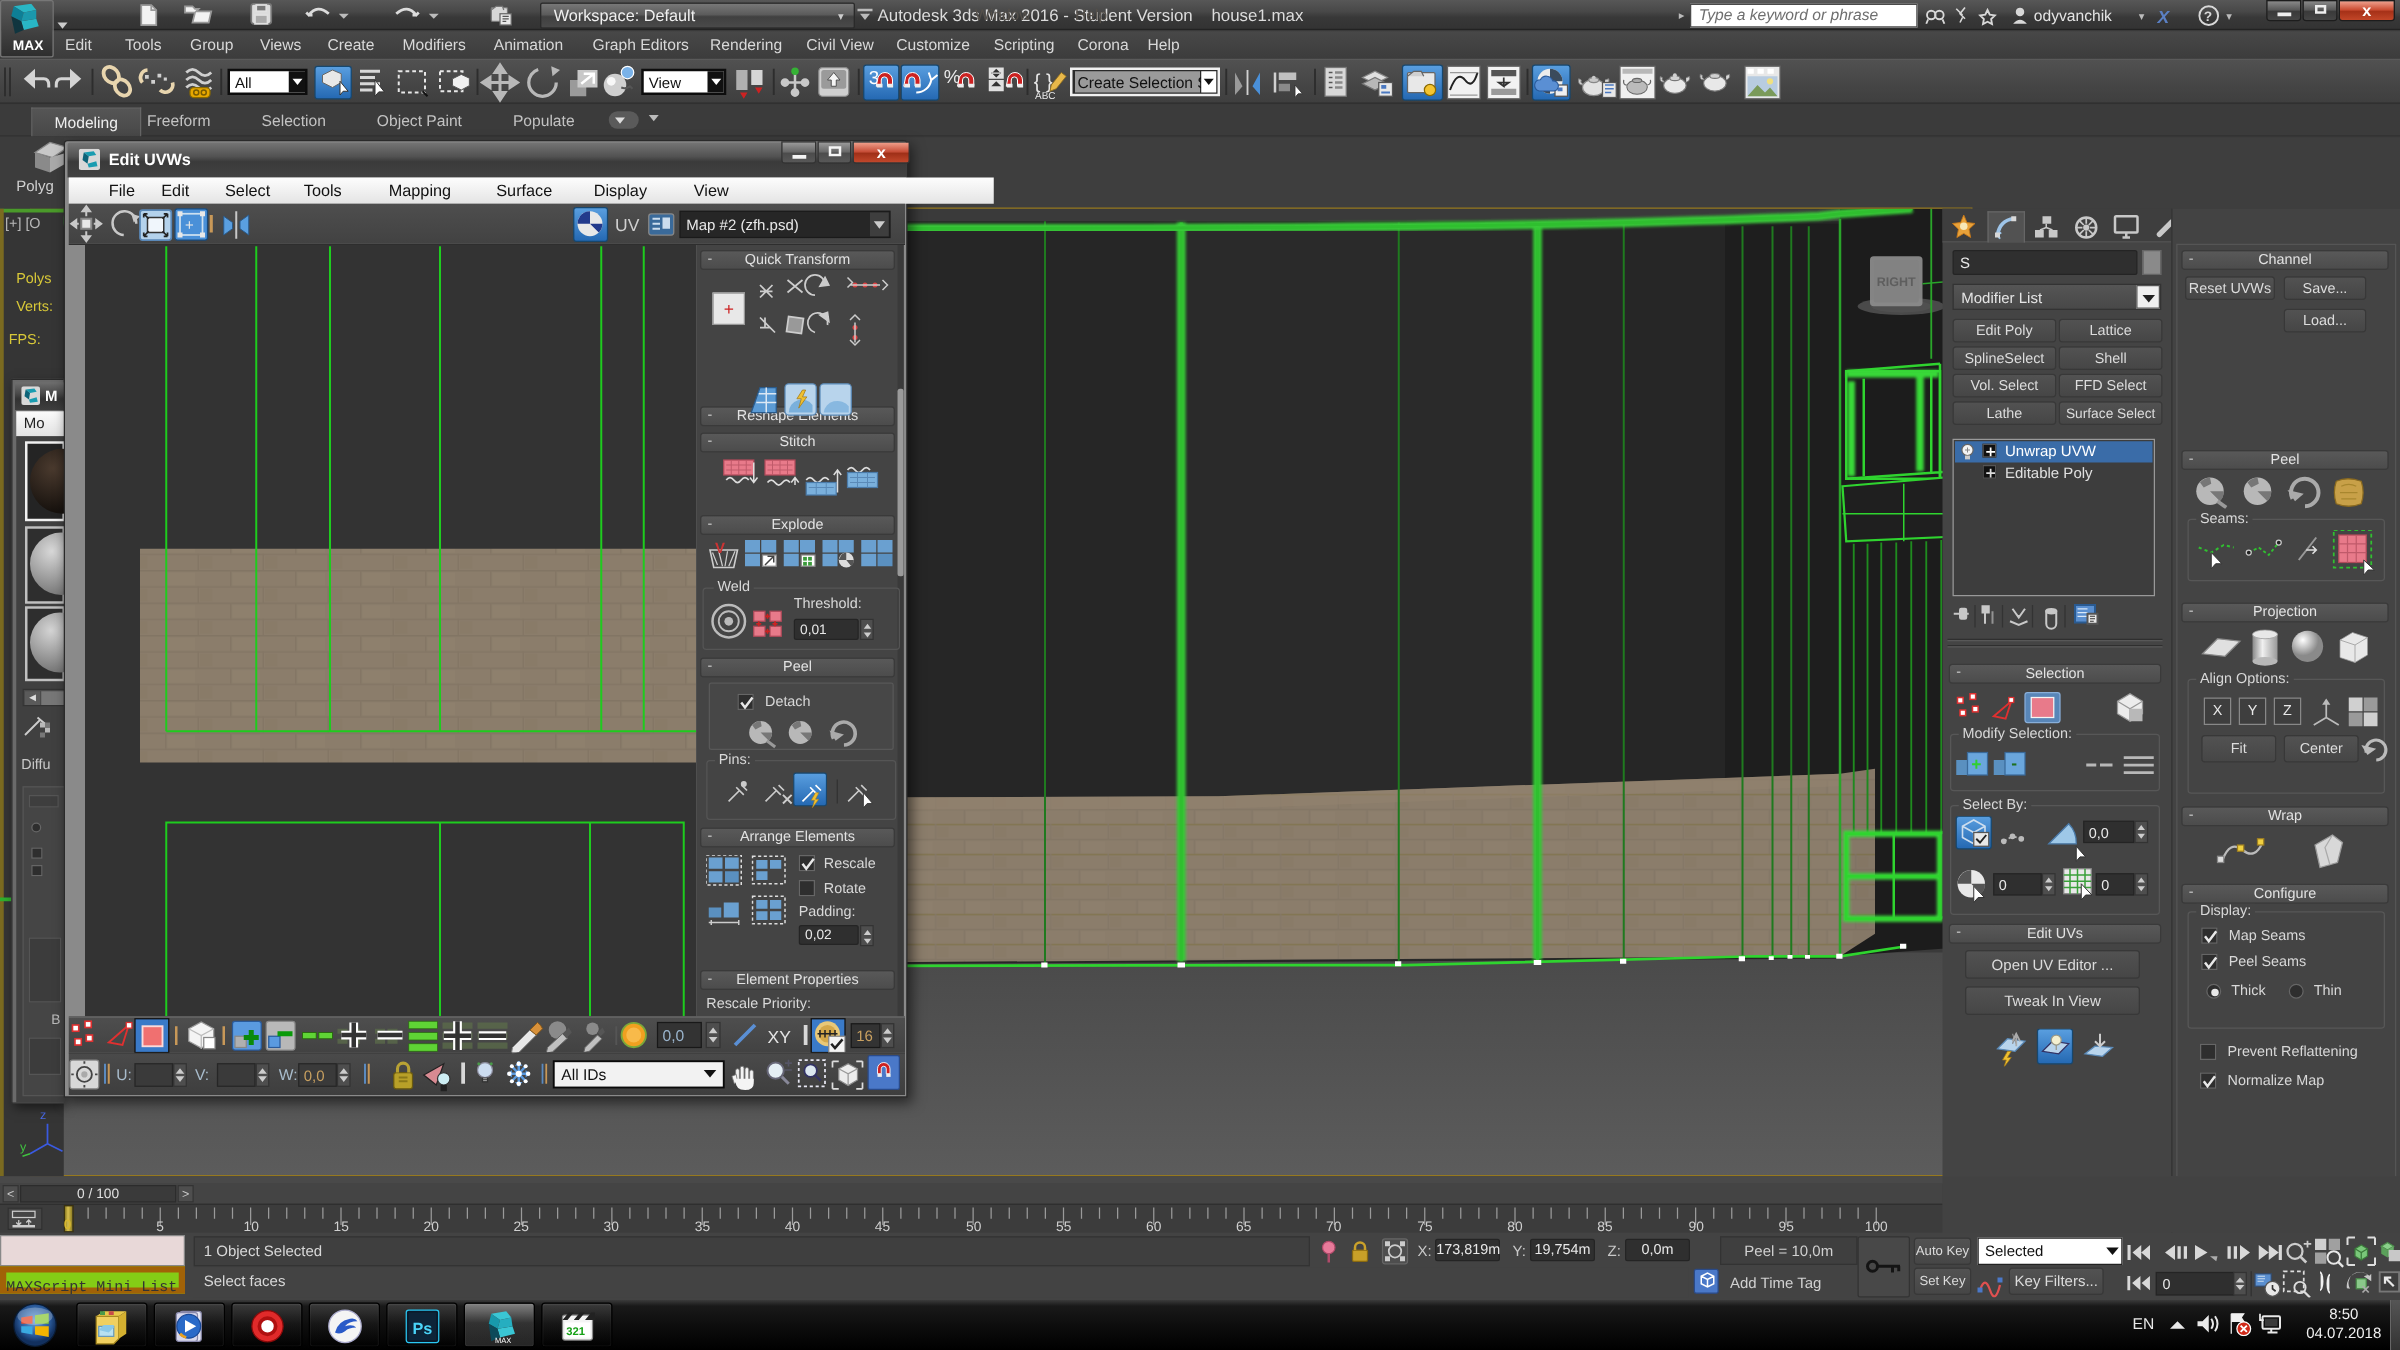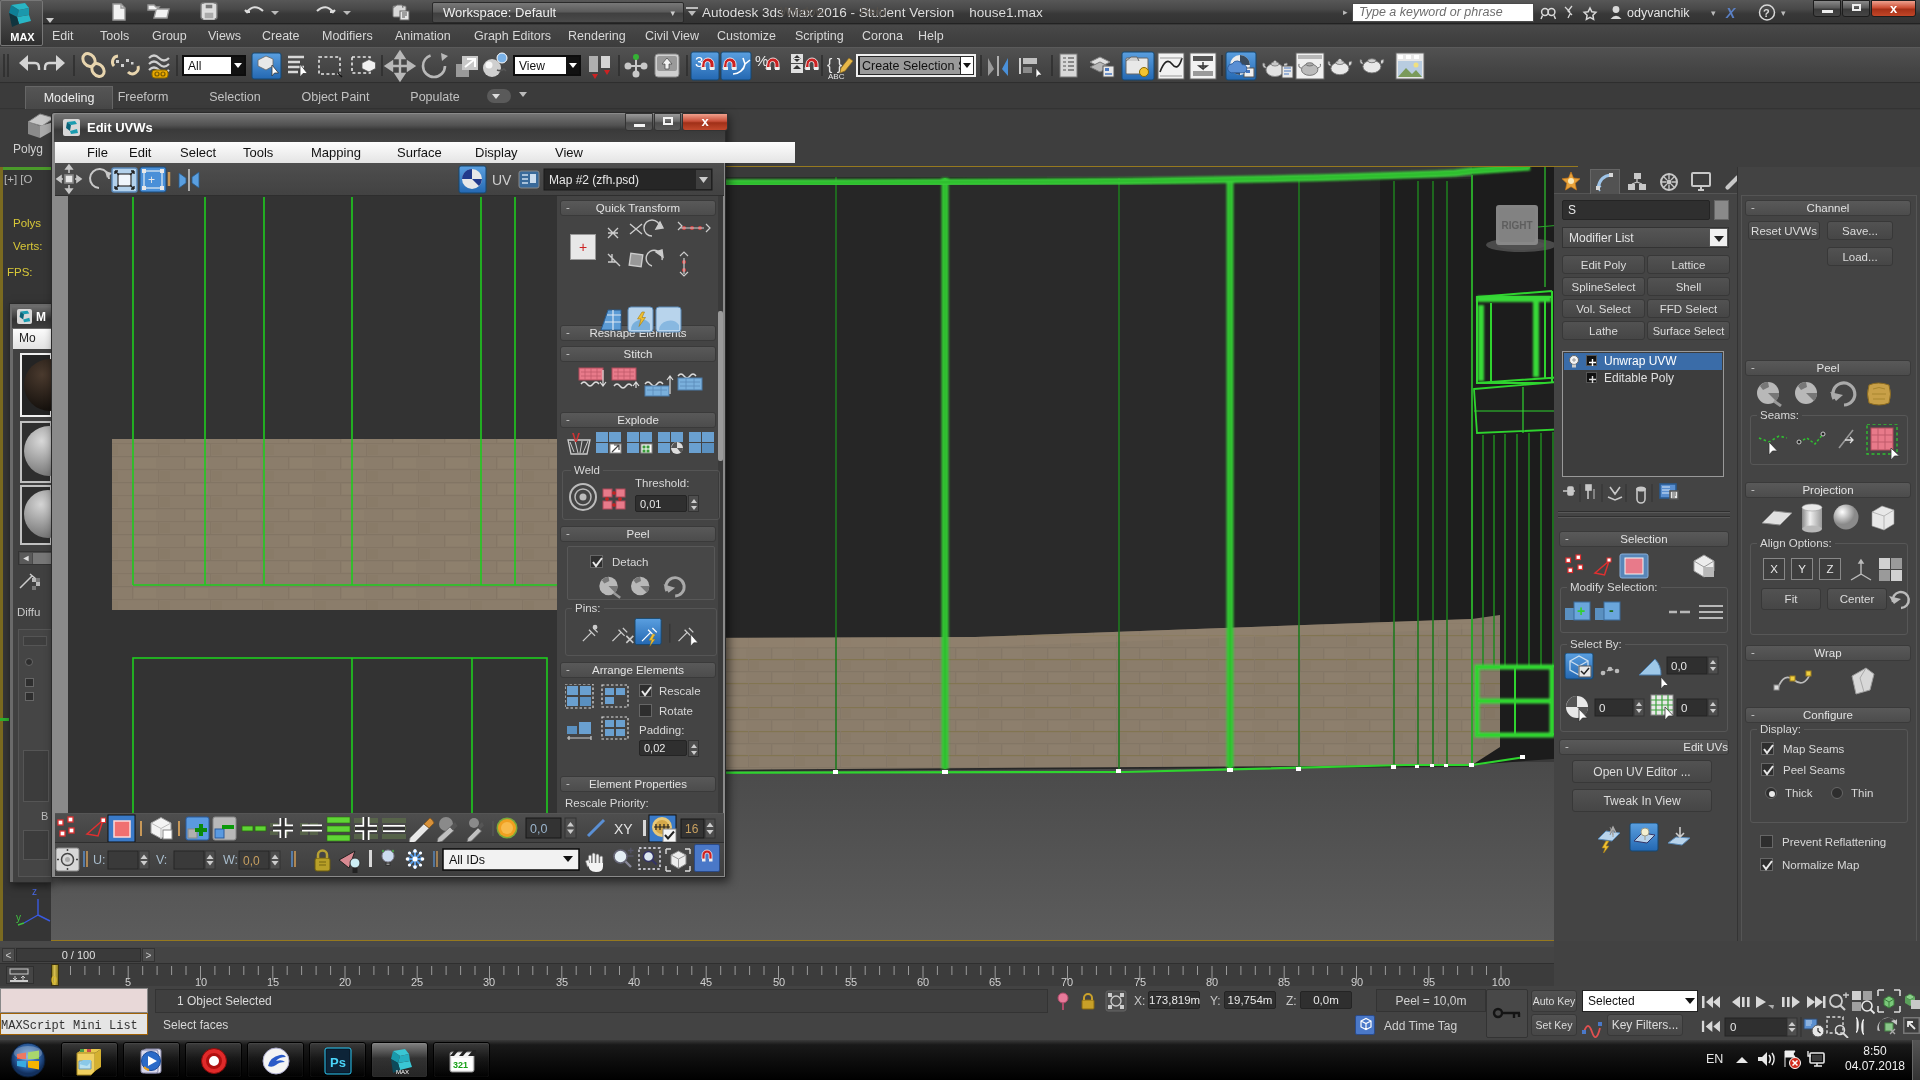--- a/index.html
+++ b/index.html
@@ -1296,21 +1296,21 @@
           </g>
       <rect x="114" y="46" width="30" height="17" fill="#2f2f2f" stroke="#242424"></rect>
           <text x="118" y="59" font-size="11.5" fill="#e8e8e8">0</text>
       <g transform="translate(145,46)">
             <rect width="10" height="17" fill="#4e4e4e" stroke="#333"></rect>
             <path d="M5 3 l-3 4 h6 z M5 14 l-3 -4 h6 z" fill="#ccc"></path>
           </g>
     </svg>
   </div>
 
-  <div class="rollhead" style="left:5px;top:572px;width:170px;text-align:right;">Edit UVs</div>
+  <div class="rollhead" style="left:5px;top:572px;width:170px;">Edit UVs</div>
   <div class="btn" style="left:18px;top:593px;width:140px;height:23px;line-height:22px;font-size:12px;">Open UV Editor ...</div>
   <div class="btn" style="left:18px;top:622px;width:140px;height:23px;line-height:22px;font-size:12px;">Tweak In View</div>
   <svg class="abs" style="left:42px;top:656px;" width="100" height="30" viewBox="0 0 100 30">
     <g transform="translate(0,2)">
           <path d="M2 14 l8 -8 14 2 -8 8 z" fill="#b8d4ec" stroke="#5a8ab8"></path>
           <path d="M14 2 l3 8 m0 -8 l-3 8" stroke="#888" fill="none"></path>
           <path d="M17 2 v10 m-3 -4 l3 -6 3 6" stroke="#aaa" stroke-width="1.4" fill="none"></path>
           <path d="M10 16 l-4 7 h3 l-2 6 6 -8 h-3 l3 -5 z" fill="#f0c030" stroke="#a07818" stroke-width="0.6"></path>
         </g>
     <g transform="translate(34,0)">
@@ -1601,23 +1601,23 @@
         <span style="position:absolute;left:1342px;top:12px;width:30px;text-align:center;">90</span>
         <span style="position:absolute;left:1414px;top:12px;width:30px;text-align:center;">95</span>
         <span style="position:absolute;left:1486px;top:12px;width:30px;text-align:center;">100</span>
       </div>
 </div>
 <div class="abs" style="left:1554px;top:941px;width:366px;height:45px;background:#424242;"></div>
 
 <div class="abs" id="statusbar" style="left:0;top:986px;width:1920px;height:54px;background:#434343;">
 
   <div class="abs" style="left:0;top:2px;width:148px;height:25px;background:#e8d8d8;border:1px solid #888;"></div>
-  <div class="abs" style="left:0;top:27px;width:148px;height:22px;background:#e5e5e5;border:1px solid #a16207;color:#333;font-family:'Liberation Mono',monospace;font-size:12px;line-height:24px;">MAXScript Mini List</div>
-
-  <div class="abs" style="left:155px;top:3px;width:893px;height:24px;background:#3f3f3f;border:1px solid #333;color:#d8d8d8;font-size:12px;line-height:23px;padding-left:21px;">1 Object Selected</div>
+  <div class="abs" style="left:0;top:27px;width:148px;height:22px;background:#84cc16;border:5px solid #a16207;color:#333;font-family:'Liberation Mono',monospace;font-size:12px;line-height:24px;">MAXScript Mini List</div>
+
+  <div class="abs" style="left:155px;top:3px;width:893px;height:24px;background:#3f3f3f;border:1px solid #333;color:#d8d8d8;font-size:12px;line-height:23px;padding-left:7px;">1 Object Selected</div>
   <div class="abs" style="left:155px;top:28px;width:1196px;height:24px;background:#434343;color:#d8d8d8;font-size:12px;line-height:23px;padding-left:8px;">Select faces</div>
 
   <svg class="abs" style="left:1052px;top:3px;" width="80" height="24">
     <g transform="translate(4,3)">
           <circle cx="7" cy="6" r="5" fill="#e87a9a" stroke="#b04a6a"></circle>
           <path d="M7 11 v7" stroke="#b04a6a" stroke-width="2"></path>
         </g>
     <g transform="translate(28,3)">
           <rect x="2" y="8" width="12" height="9" rx="1" fill="#c8a028" stroke="#8a6a10"></rect>
           <path d="M4 8 v-2 a4 4 0 0 1 8 0 v2" fill="none" stroke="#caa12a" stroke-width="2"></path>

